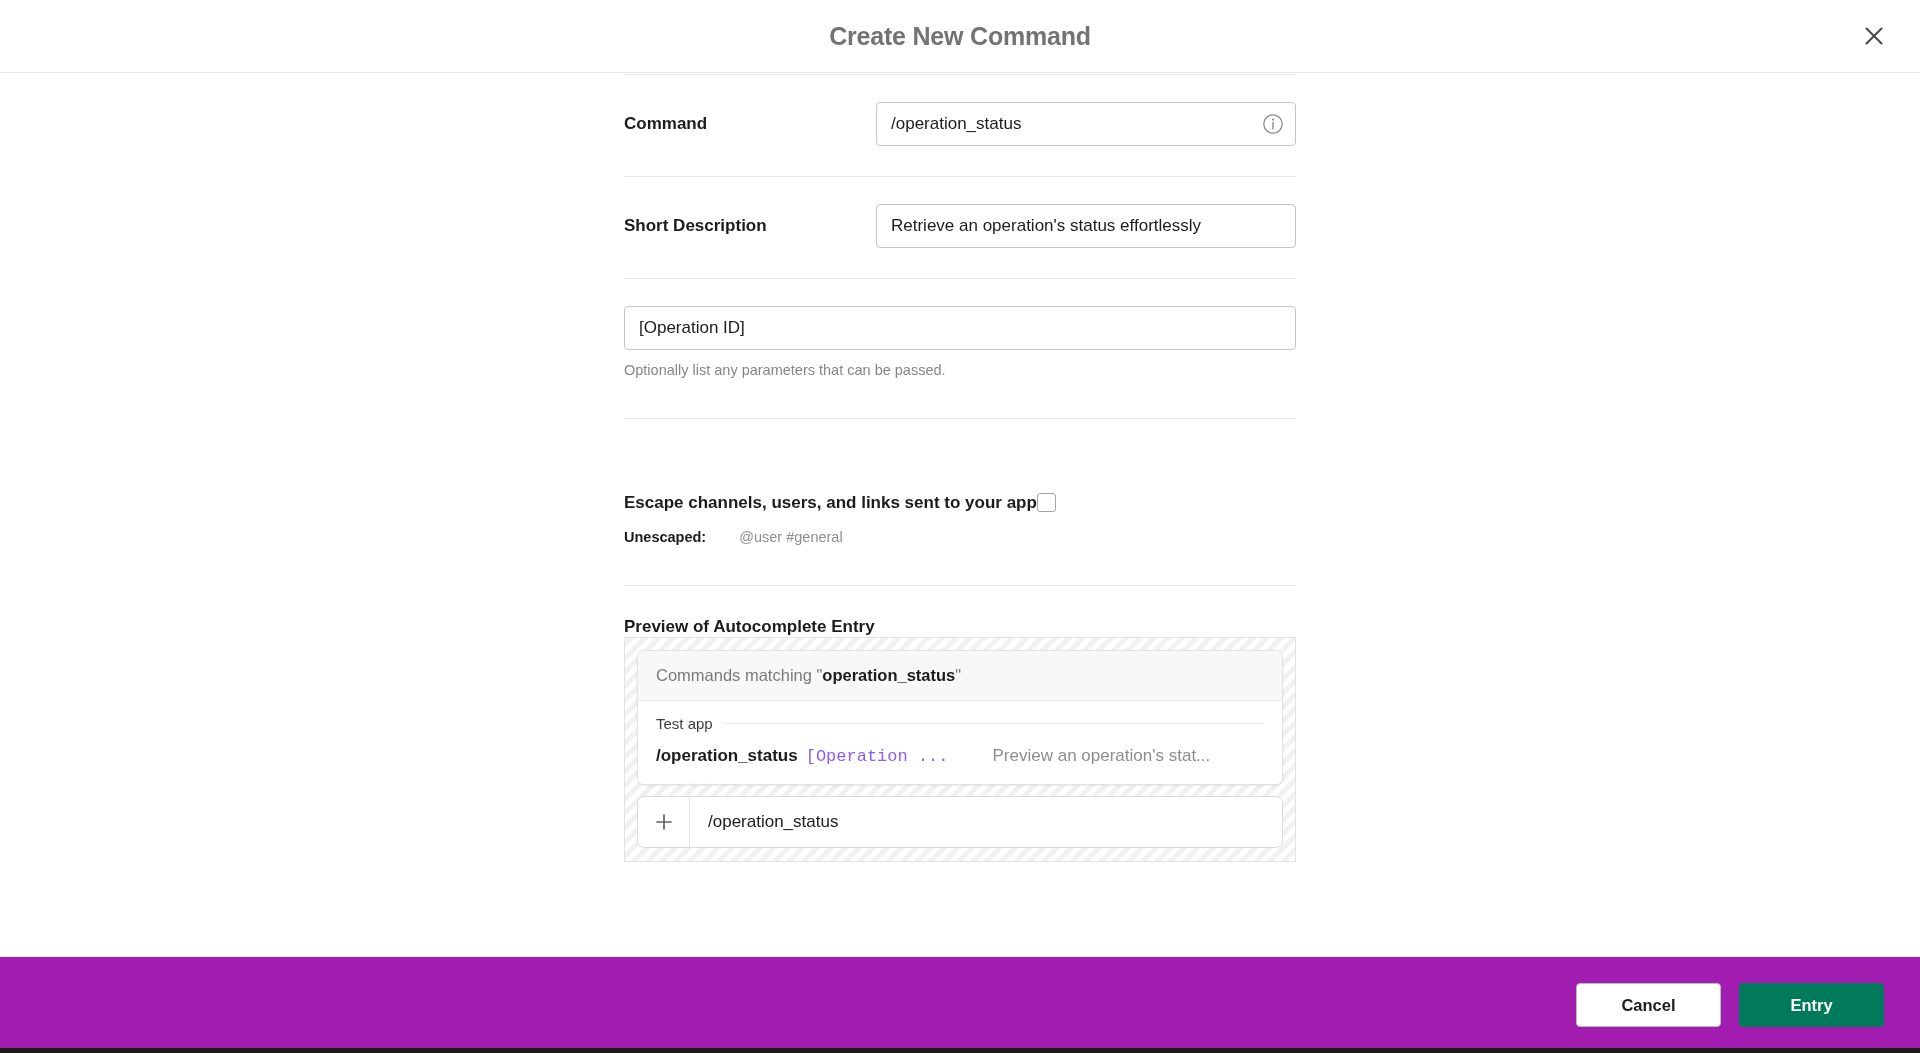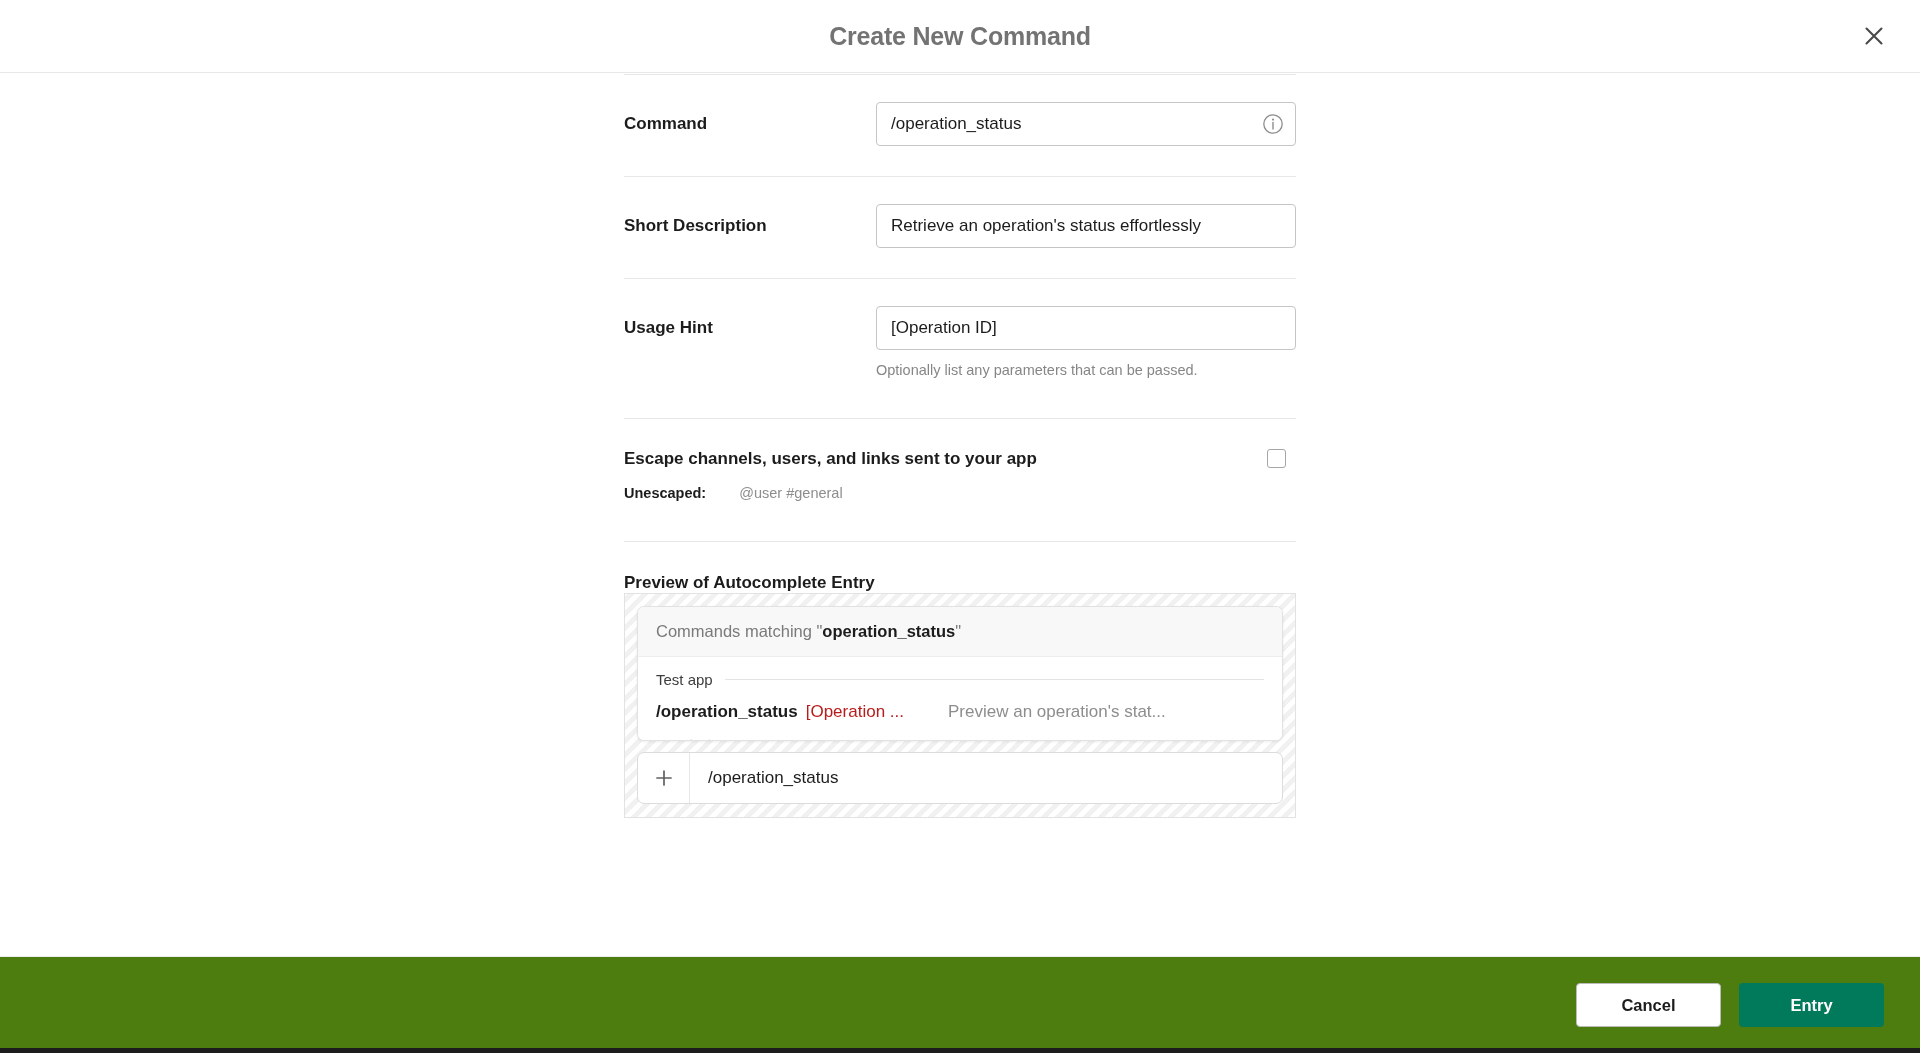--- a/index.html
+++ b/index.html
@@ -122,21 +122,21 @@
     line-height: 1.3;
   }
   .field-spacer-sm { height: 28px; }
   .field-spacer-md { height: 38px; }
 
   
   .escape-block { padding-top: 30px; }
   .escape-row {
     display: flex;
     align-items: center;
-    justify-content: space-between;
+    margin-top: 44px;
   }
   .escape-title {
     font-size: 17px;
     font-weight: 700;
     color: #1d1c1d;
   }
   .checkbox {
     width: 19px; height: 19px;
     border: 1.5px solid #a6a6a6;
     border-radius: 3px;
@@ -215,24 +215,25 @@
     cursor: pointer;
   }
   .ac-cmd {
     font-size: 17px;
     font-weight: 700;
     color: #1d1c1d;
     white-space: nowrap;
   }
   .ac-hint {
     font-size: 17px;
-    color: #b91c1c;
+    color: #8b5cf6;
     white-space: nowrap;
     max-width: 150px;
     overflow: hidden;
+    font-family: Liberation Mono, monospace;
   }
   .ac-desc {
     font-size: 17px;
     color: #8d8d8d;
     white-space: nowrap;
     margin-left: 36px;
     overflow: hidden;
   }
 
   
@@ -279,21 +280,21 @@
     display: flex; align-items: center;
     padding-left: 18px;
     font-size: 17px;
     color: #1d1c1d;
   }
 
   
   .dialog-footer {
     flex: 0 0 97px;
     height: 97px;
-    background: #4d7c0f;
+    background: #a21caf;
     border-top: 1px solid #efefef;
     display: flex;
     align-items: center;
     justify-content: flex-end;
     padding: 0 36px 0 0;
     gap: 18px;
   }
   .btn {
     height: 44px;
     min-width: 145px;
@@ -364,21 +365,20 @@
         <div class="field-label">Short Description</div>
         <div class="field-control">
           <input class="text-input" type="text" value="Retrieve an operation's status effortlessly" style="">
         </div>
       </div>
 
       <div class="field-spacer-sm"></div>
       <div class="divider"></div>
 
       <div class="field-row">
-        <div class="field-label">Usage Hint</div>
         <div class="field-control">
           <input class="text-input" type="text" value="[Operation ID]" style="">
           <div class="field-help">Optionally list any parameters that can be passed.</div>
         </div>
       </div>
 
       <div class="field-spacer-md"></div>
       <div class="divider"></div>
 
       <div class="escape-block">

